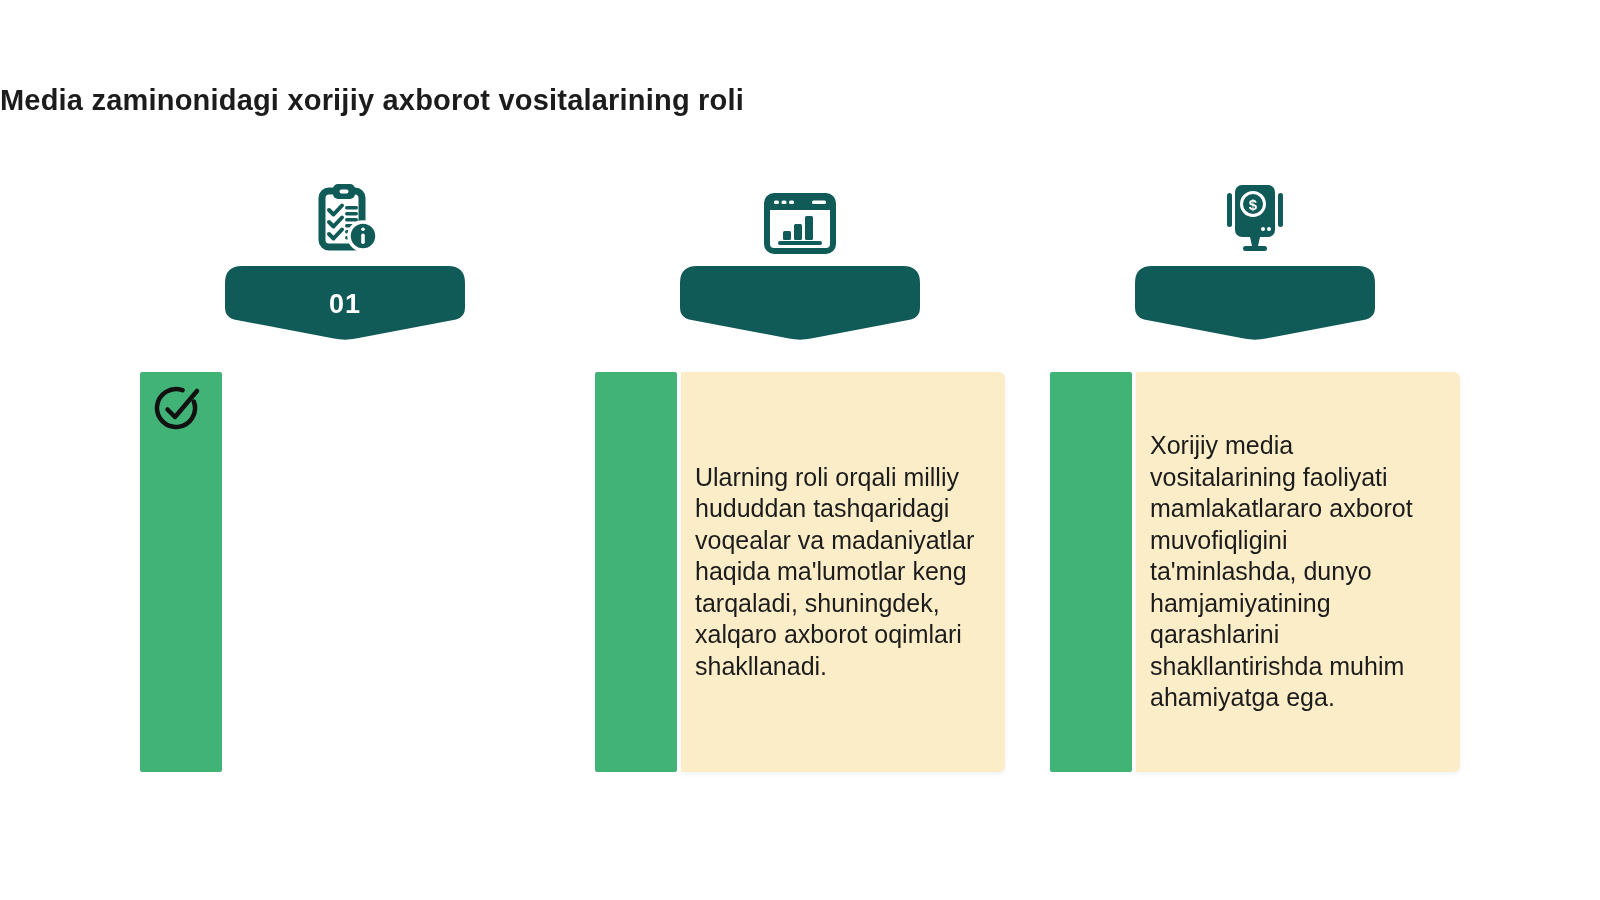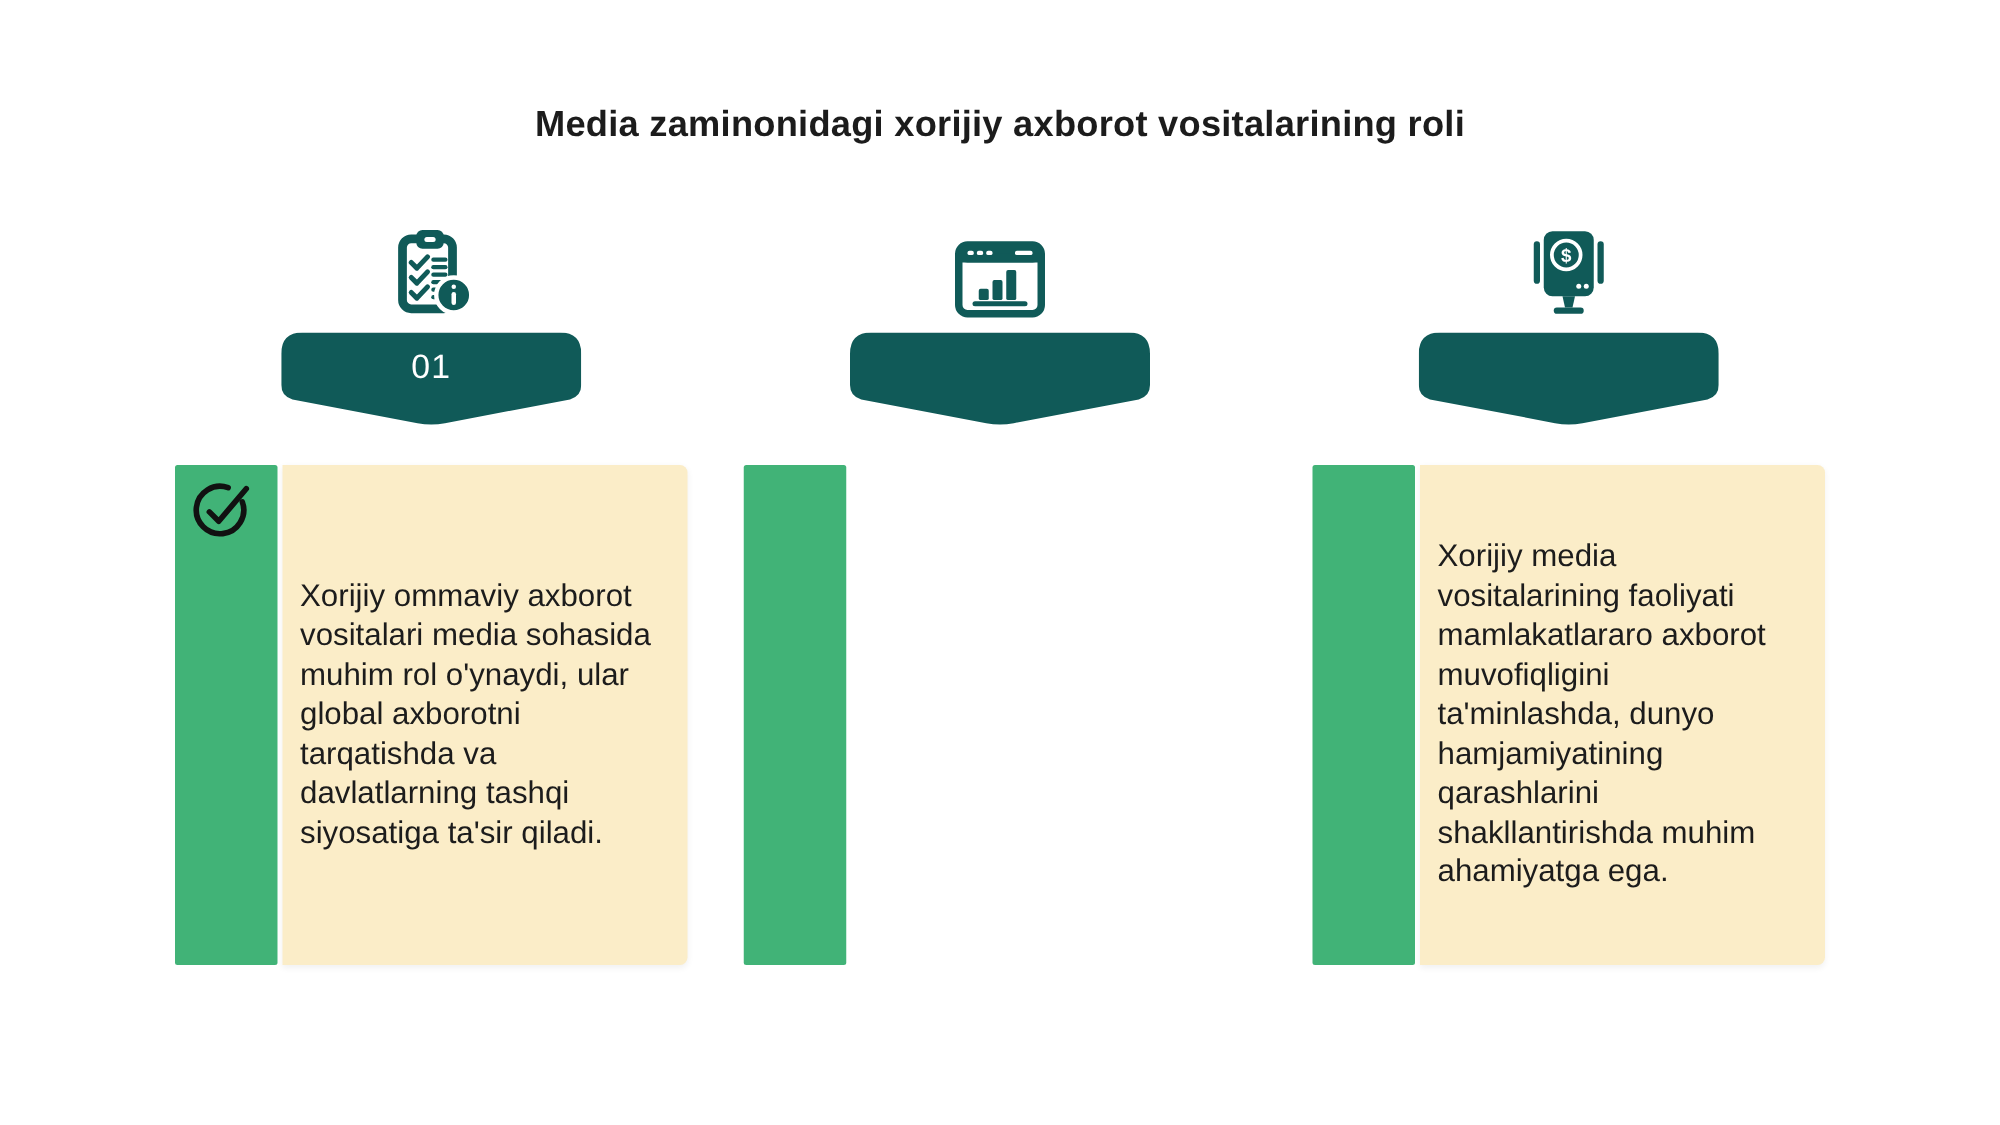--- a/index.html
+++ b/index.html
@@ -14,21 +14,20 @@
   html,body{margin:0;padding:0;}
   body{
     width:1600px;height:900px;
     background:var(--bg);
     font-family:"Liberation Sans", sans-serif;
     overflow:hidden;
   }
   .page-title{
     margin:0;
     padding-top:84px;
-    text-align:center;
     font-size:29px;
     font-weight:bold;
     letter-spacing:.2px;
     color:var(--text);
   }
   .columns{
     width:1320px;
     margin:62px auto 0;
     display:flex;
     justify-content:space-between;
@@ -46,25 +45,25 @@
     justify-content:center;
     margin-bottom:9px;
   }
   .banner{
     position:relative;
     width:240px;height:76px;
     margin-bottom:30px;
   }
   .banner svg{position:absolute;inset:0;}
   .banner .num{
-    position:absolute;top:0;left:0;right:0;
+    position:absolute;top:11px;left:0;right:0;
     line-height:54px;
     text-align:center;
     font-size:27px;
-    font-weight:normal;
+    font-weight:bold;
     letter-spacing:1px;
     color:var(--number);
   }
   .card{
     display:flex;
     width:100%;
     min-height:400px;
   }
   .stripe{
     width:82px;
@@ -130,23 +129,20 @@
       </svg>
       <span class="num">01</span>
     </div>
     <div class="card">
       <div class="stripe">
         <svg class="check-badge" viewBox="0 0 48 46">
           <path d="M39.85 17.5 A19 19 0 1 1 28.5 6.15" fill="none" stroke="#111" stroke-width="4.5" stroke-linecap="round"></path>
           <path d="M13.5 25.5 l7.5 7.5 L43 7" fill="none" stroke="#111" stroke-width="4.5" stroke-linecap="round" stroke-linejoin="round"></path>
         </svg>
       </div>
-      <div class="cream">
-        <p>Xorijiy ommaviy axborot vositalari media sohasida muhim rol o'ynaydi, ular global axborotni tarqatishda va davlatlarning tashqi siyosatiga ta'sir qiladi.</p>
-      </div>
     </div>
   </div>
 
   <div class="column">
     <div class="icon-wrap">
       <svg width="80" height="66" viewBox="0 0 80 66">
         <rect x="7" y="5" width="66" height="55" rx="7" fill="none" stroke="var(--teal)" stroke-width="6"></rect>
         <rect x="7" y="5" width="66" height="14" rx="7" fill="var(--teal)"></rect>
         <rect x="7" y="12" width="66" height="7" fill="var(--teal)"></rect>
         <g fill="#fff">
@@ -163,20 +159,23 @@
         </g>
       </svg>
     </div>
     <div class="banner">
       <svg width="240" height="76" viewBox="0 0 240 76">
         <path d="M17 0 H223 Q240 0 240 17 V42 Q240 51 231 53.5 L131 72.5 Q120 74.8 109 72.5 L9 53.5 Q0 51 0 42 V17 Q0 0 17 0 Z" fill="var(--teal)"></path>
       </svg>
     </div>
     <div class="card">
       <div class="stripe"></div>
+      <div class="cream">
+        <p>Ularning roli orqali milliy hududdan tashqaridagi voqealar va madaniyatlar haqida ma'lumotlar keng tarqaladi, shuningdek, xalqaro axborot oqimlari shakllanadi.</p>
+      </div>
     </div>
   </div>
 
   <div class="column">
     <div class="icon-wrap">
       <svg width="80" height="78" viewBox="0 0 80 78">
         <rect x="12" y="14" width="5" height="34" rx="2.5" fill="var(--teal)"></rect>
         <rect x="63" y="14" width="5" height="34" rx="2.5" fill="var(--teal)"></rect>
         <rect x="20" y="6" width="40" height="52" rx="7" fill="var(--teal)"></rect>
         <circle cx="38" cy="25" r="11.5" fill="none" stroke="#fff" stroke-width="3"></circle>

